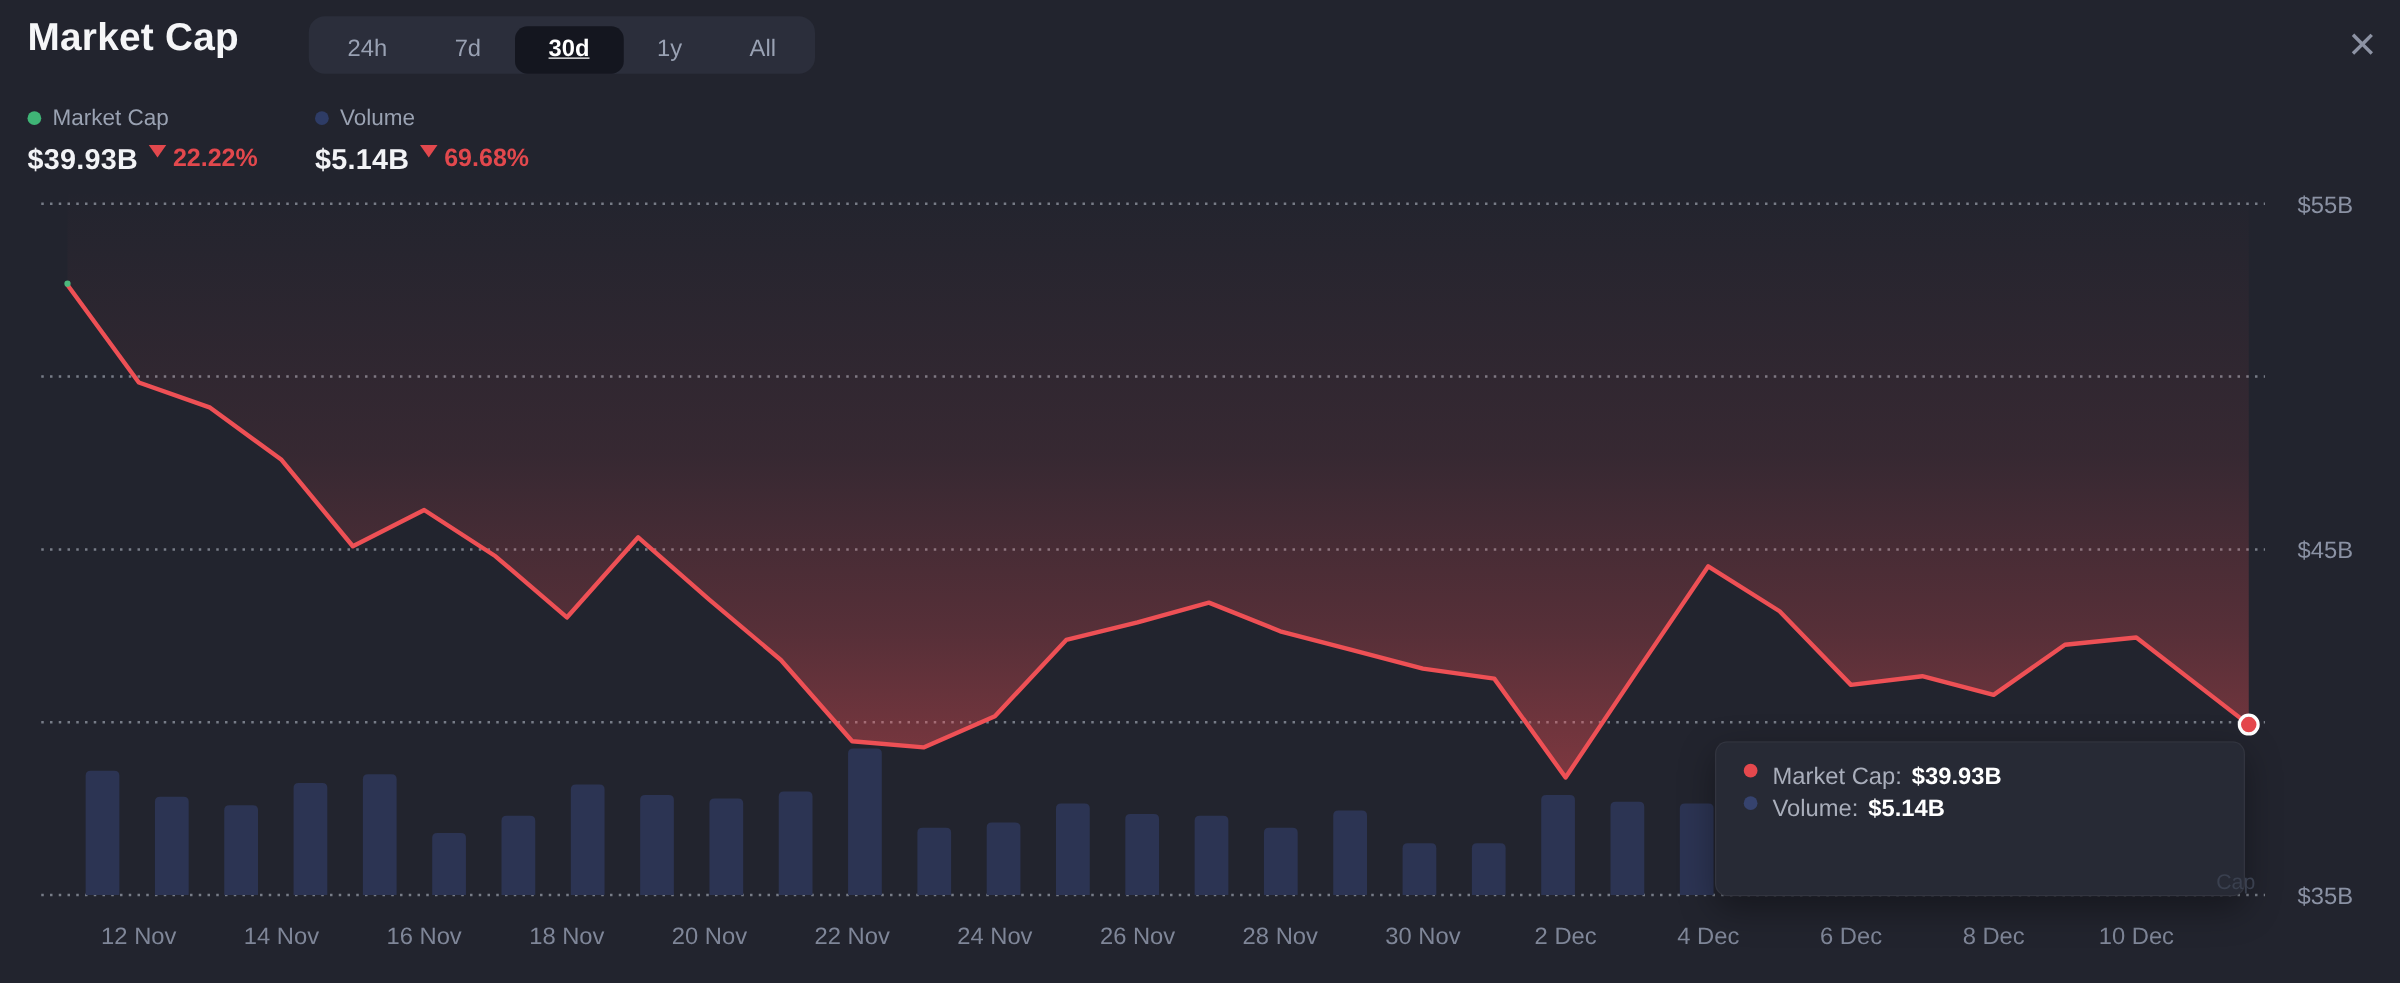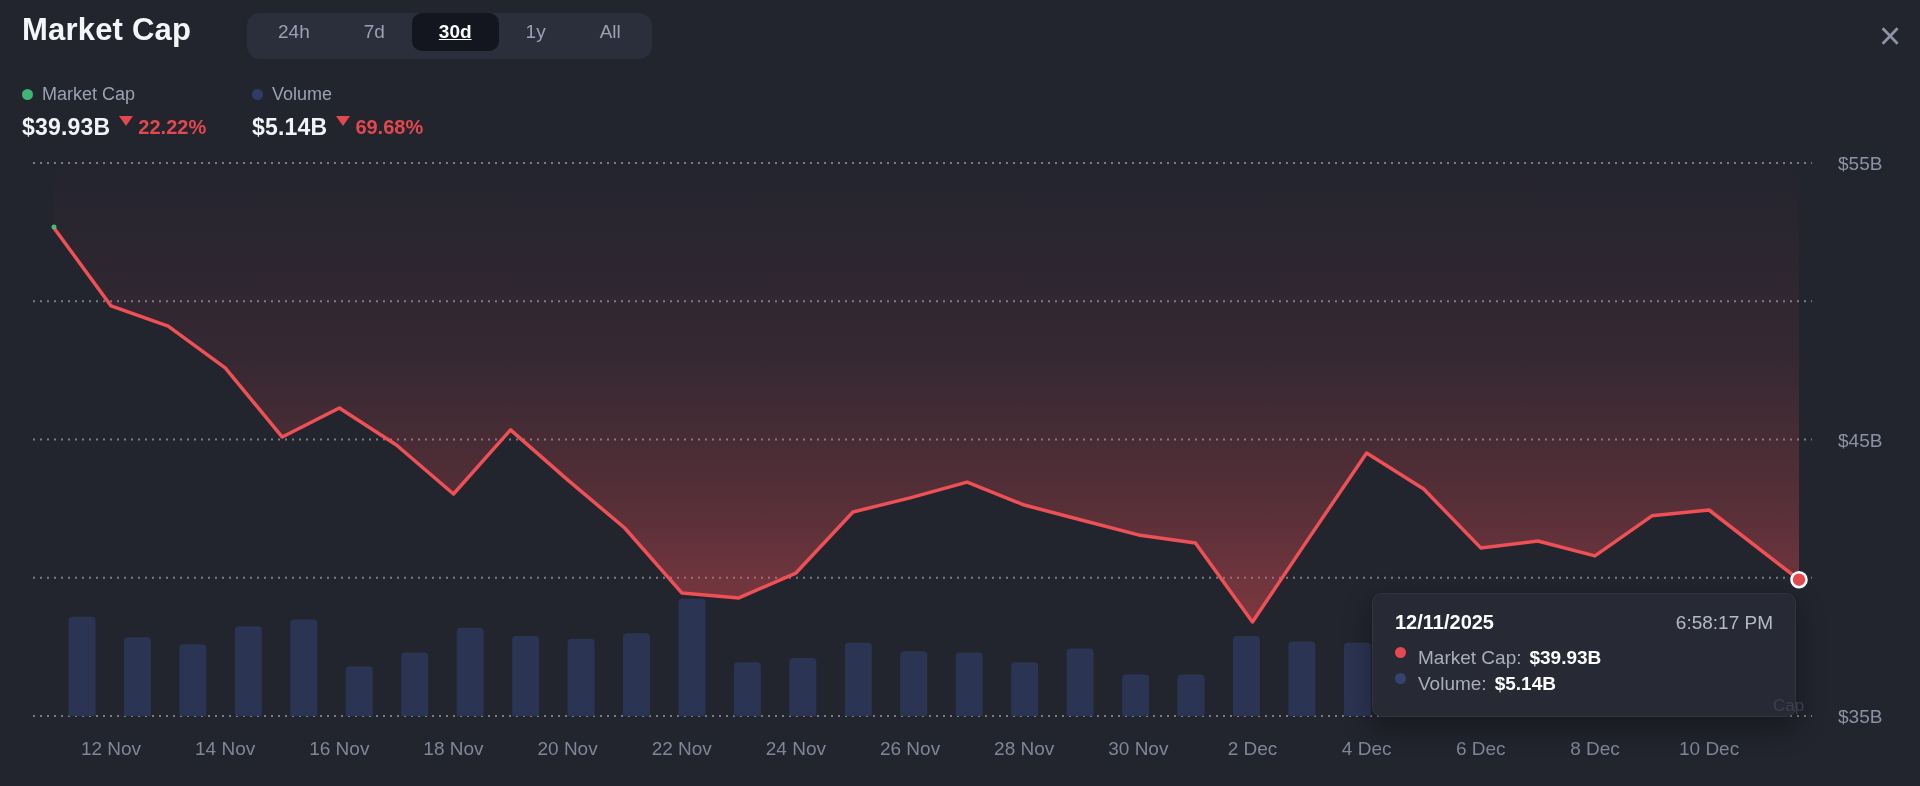--- a/index.html
+++ b/index.html
@@ -11,21 +11,21 @@
     color:#f2f3f6;
   }
   
   .title {
     position:absolute; left:22px; top:12px;
     font-size:31px; font-weight:bold; letter-spacing:.2px; color:#f5f6f8;
   }
   .tabbar {
     position:absolute; left:247px; top:13px; height:46px;
     background:#2b2e3b; border-radius:13px;
-    display:flex; align-items:flex-start; padding:0 4px;
+    display:flex; align-items:flex-end; padding:0 4px;
   }
   .tab {
     height:38px; padding:0 27px; border-radius:10px;
     display:flex; align-items:center; justify-content:center;
     font-size:19px; color:#99a1b3; cursor:pointer; white-space:nowrap;
   }
   .tab.active { background:#14161f; color:#ffffff; font-weight:bold;text-decoration:underline; }
   .close-btn {
     position:absolute; left:1868px; top:14px; width:44px; height:44px;
     display:flex; align-items:center; justify-content:center;
@@ -173,24 +173,20 @@
       <text x="1366.65" y="755" fill="#7f8698" font-size="19" text-anchor="middle" font-family="Liberation Sans, sans-serif">4 Dec</text>
       <text x="1480.8000000000002" y="755" fill="#7f8698" font-size="19" text-anchor="middle" font-family="Liberation Sans, sans-serif">6 Dec</text>
       <text x="1594.95" y="755" fill="#7f8698" font-size="19" text-anchor="middle" font-family="Liberation Sans, sans-serif">8 Dec</text>
       <text x="1709.1000000000001" y="755" fill="#7f8698" font-size="19" text-anchor="middle" font-family="Liberation Sans, sans-serif">10 Dec</text>
     </g>
 </svg>
 
 <div class="watermark">Cap</div>
 
 <div class="tooltip">
-  <div class="tt-head">
-    <span class="tt-date">12/11/2025</span>
-    <span class="tt-time">6:58:17 PM</span>
-  </div>
   <div class="tt-row">
     <span class="tt-dot" style="background:#e5484d"></span>
     <span class="tt-label">Market Cap:</span>
     <span class="tt-value">$39.93B</span>
   </div>
   <div class="tt-row">
     <span class="tt-dot" style="background:#36436e"></span>
     <span class="tt-label">Volume:</span>
     <span class="tt-value">$5.14B</span>
   </div>

